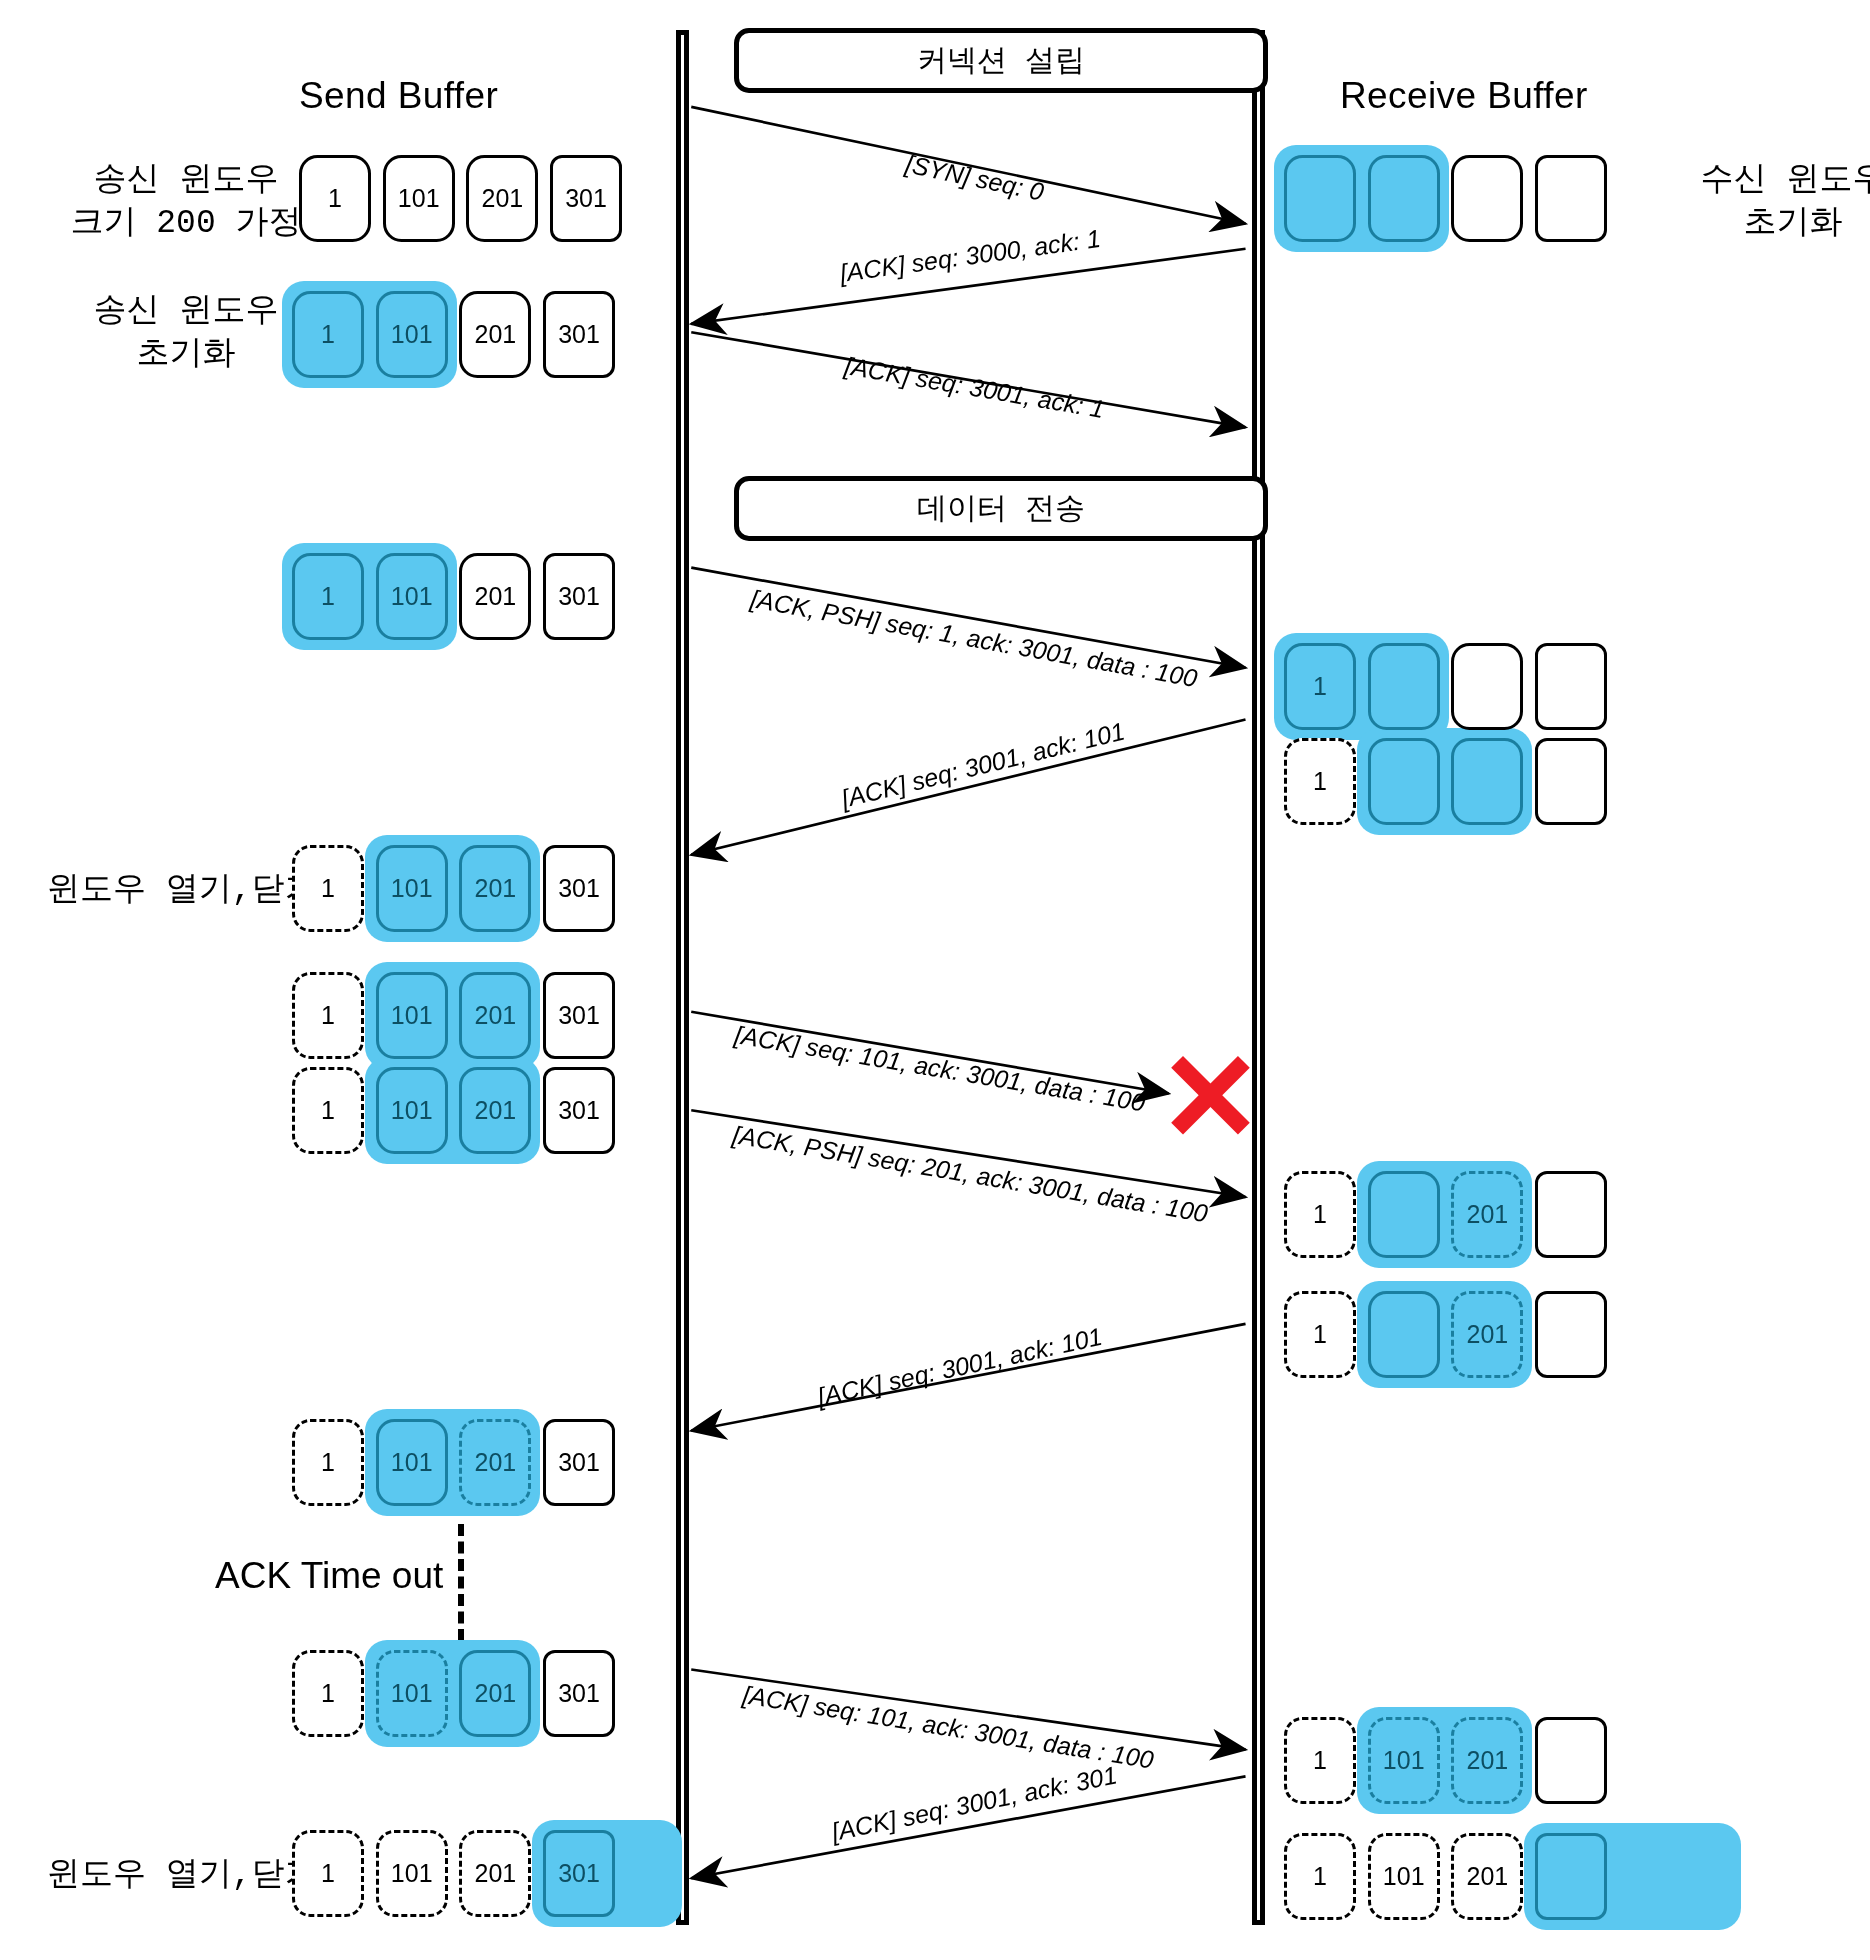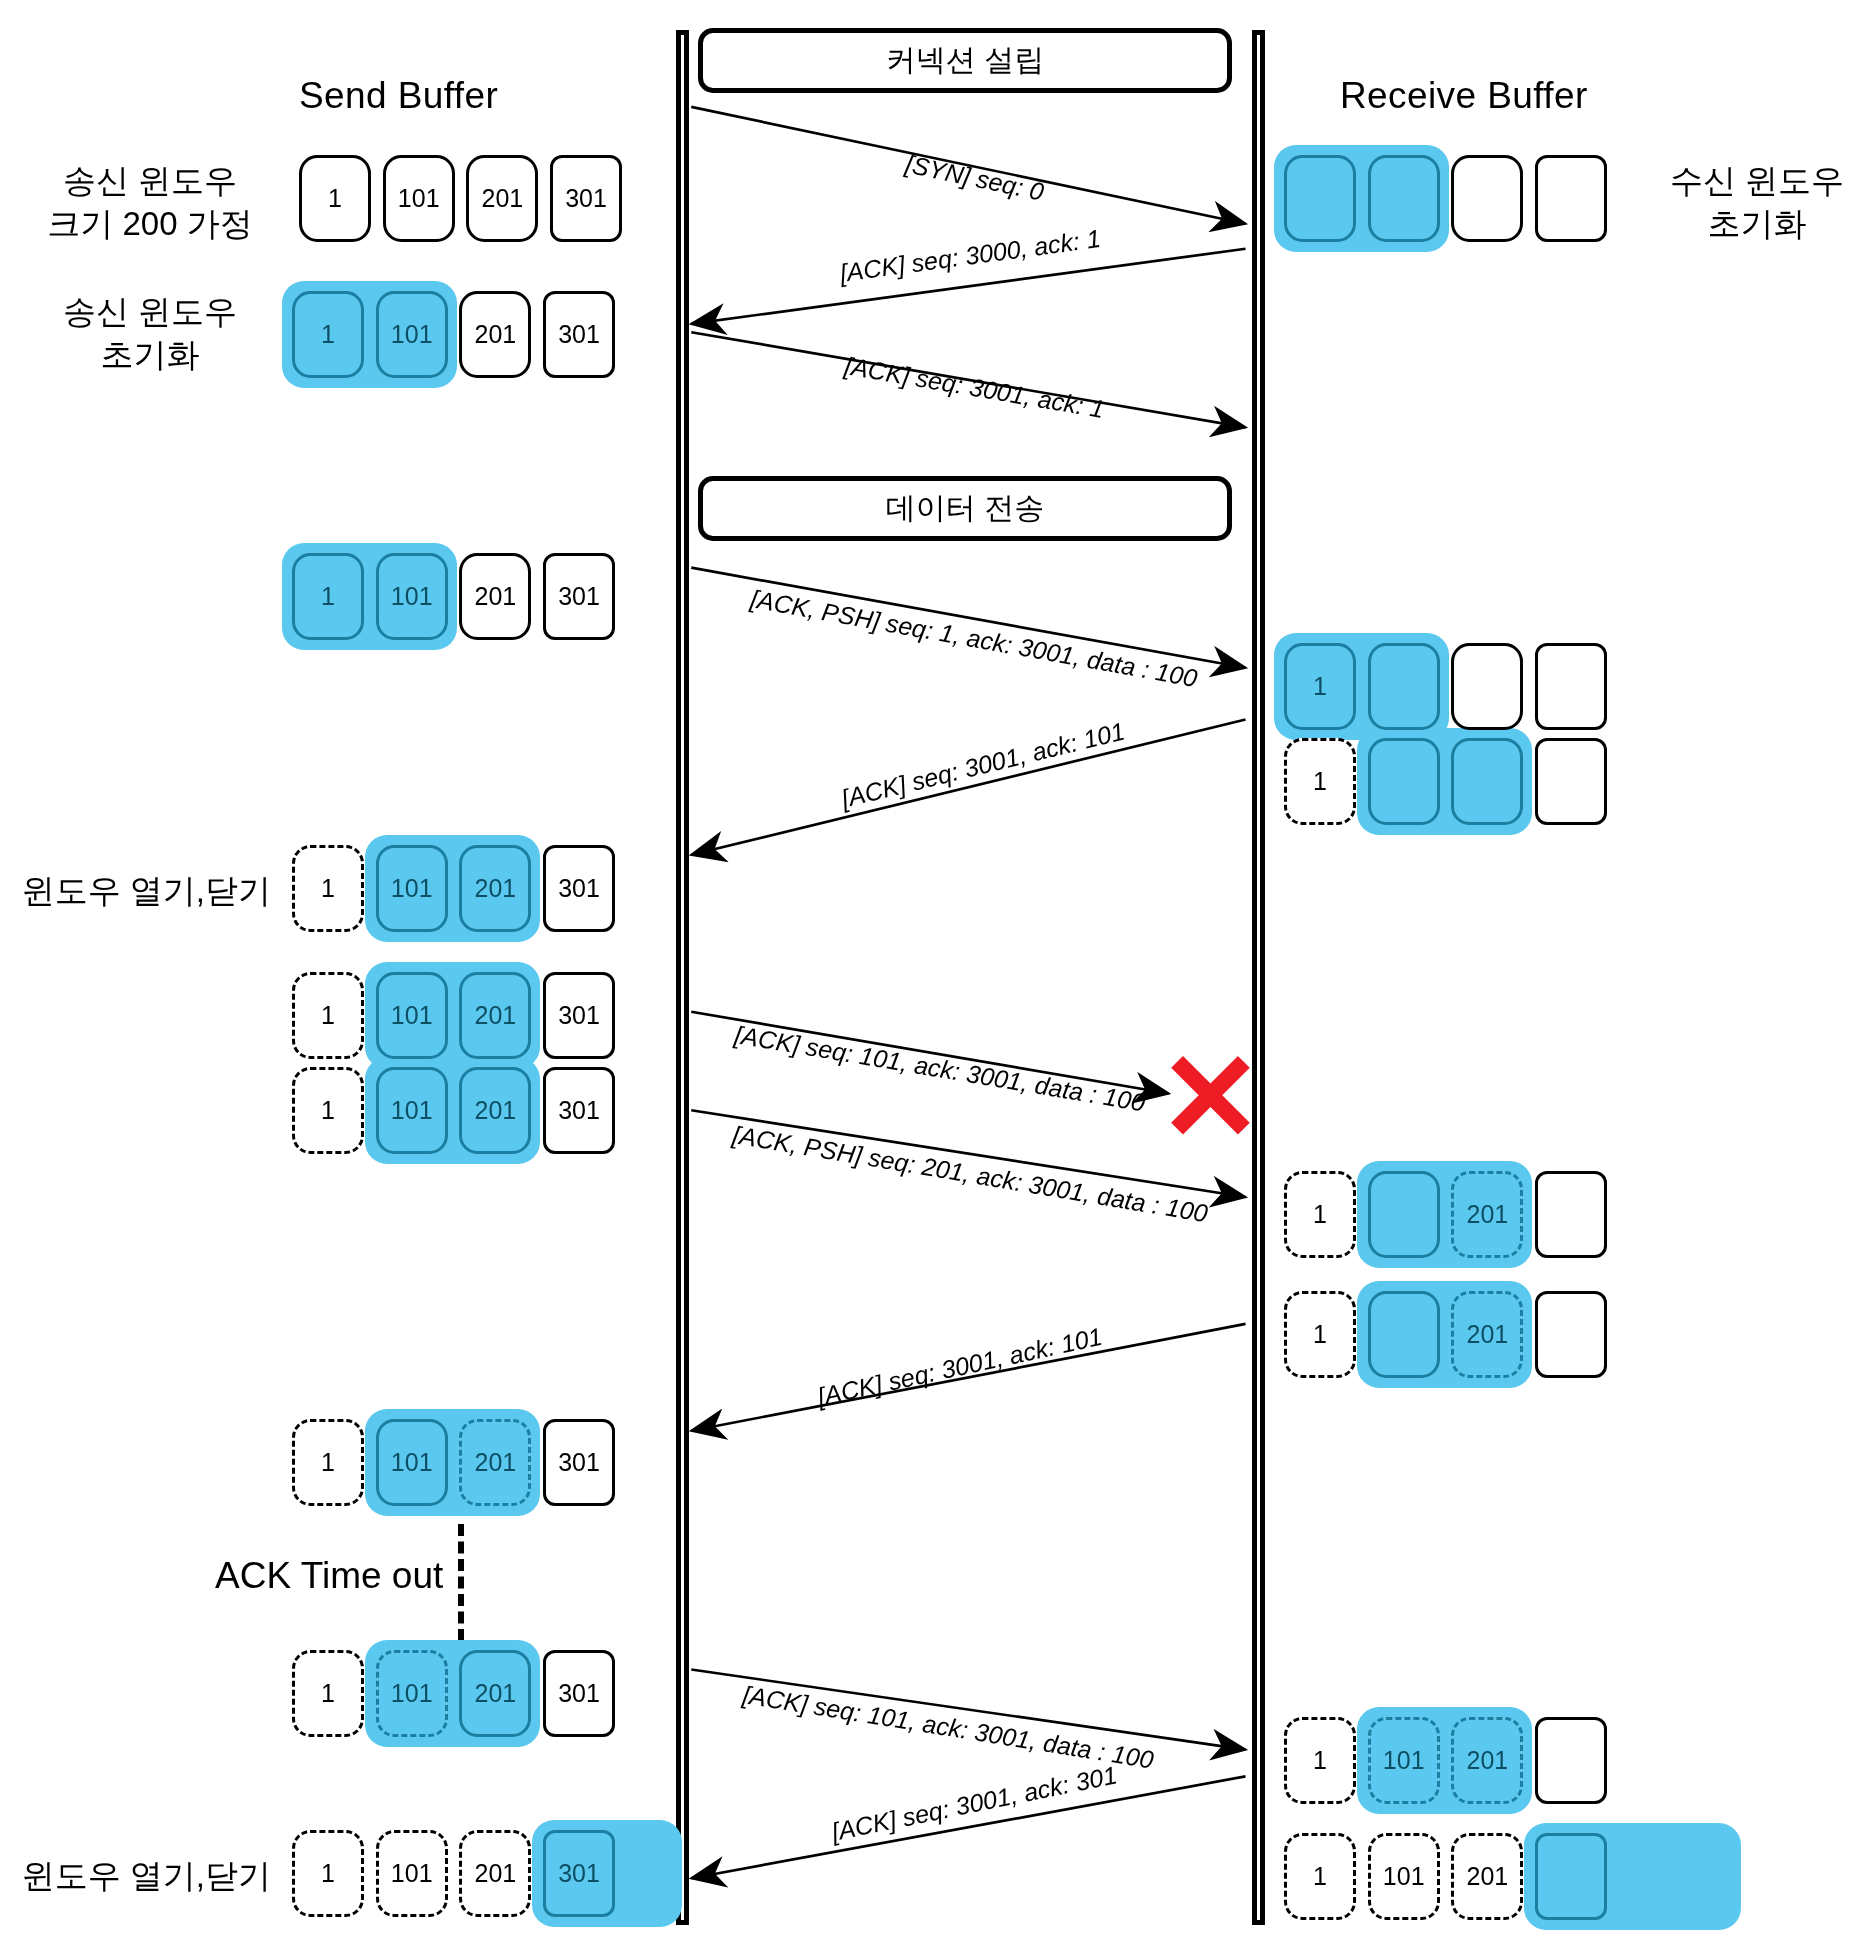--- a/index.html
+++ b/index.html
@@ -1,20 +1,20 @@
 <!DOCTYPE html>
 <html style="font-size:13.4px"><head>
 <meta charset="utf-8">
 <style>
   html,body{margin:0;padding:0;background:#ffffff;}
   body{font-family:"Liberation Sans","DejaVu Sans",sans-serif;}
   #stage{position:relative;width:1870px;height:1960px;background:#fff;overflow:hidden;}
 
   
-  .ko{font-family:Liberation Sans, sans-serif;}
+  .ko{font-family:Liberation Mono, monospace;margin-left:36px;}
   .side-label{position:absolute;font-size:33px;color:#000;text-align:center;line-height:1.30;white-space:pre-line;}
   .buf-title{position:absolute;font-size:37px;color:#000;letter-spacing:0.4px;}
 
   
   .buf-row{position:absolute;display:flex;align-items:center;}
   .cell{width:72px;height:87px;border:3.3px solid #000;border-radius:18.4px;
         display:flex;align-items:center;justify-content:center;
         font-size:25px;color:#000;background:#fff;box-sizing:border-box;margin-right:11.7px;}
   .cell.dashed{border-style:dashed;}
   .cell.blue{background:#5bc8f0;border-color:#1a7fa0;color:#0d4f63;}

